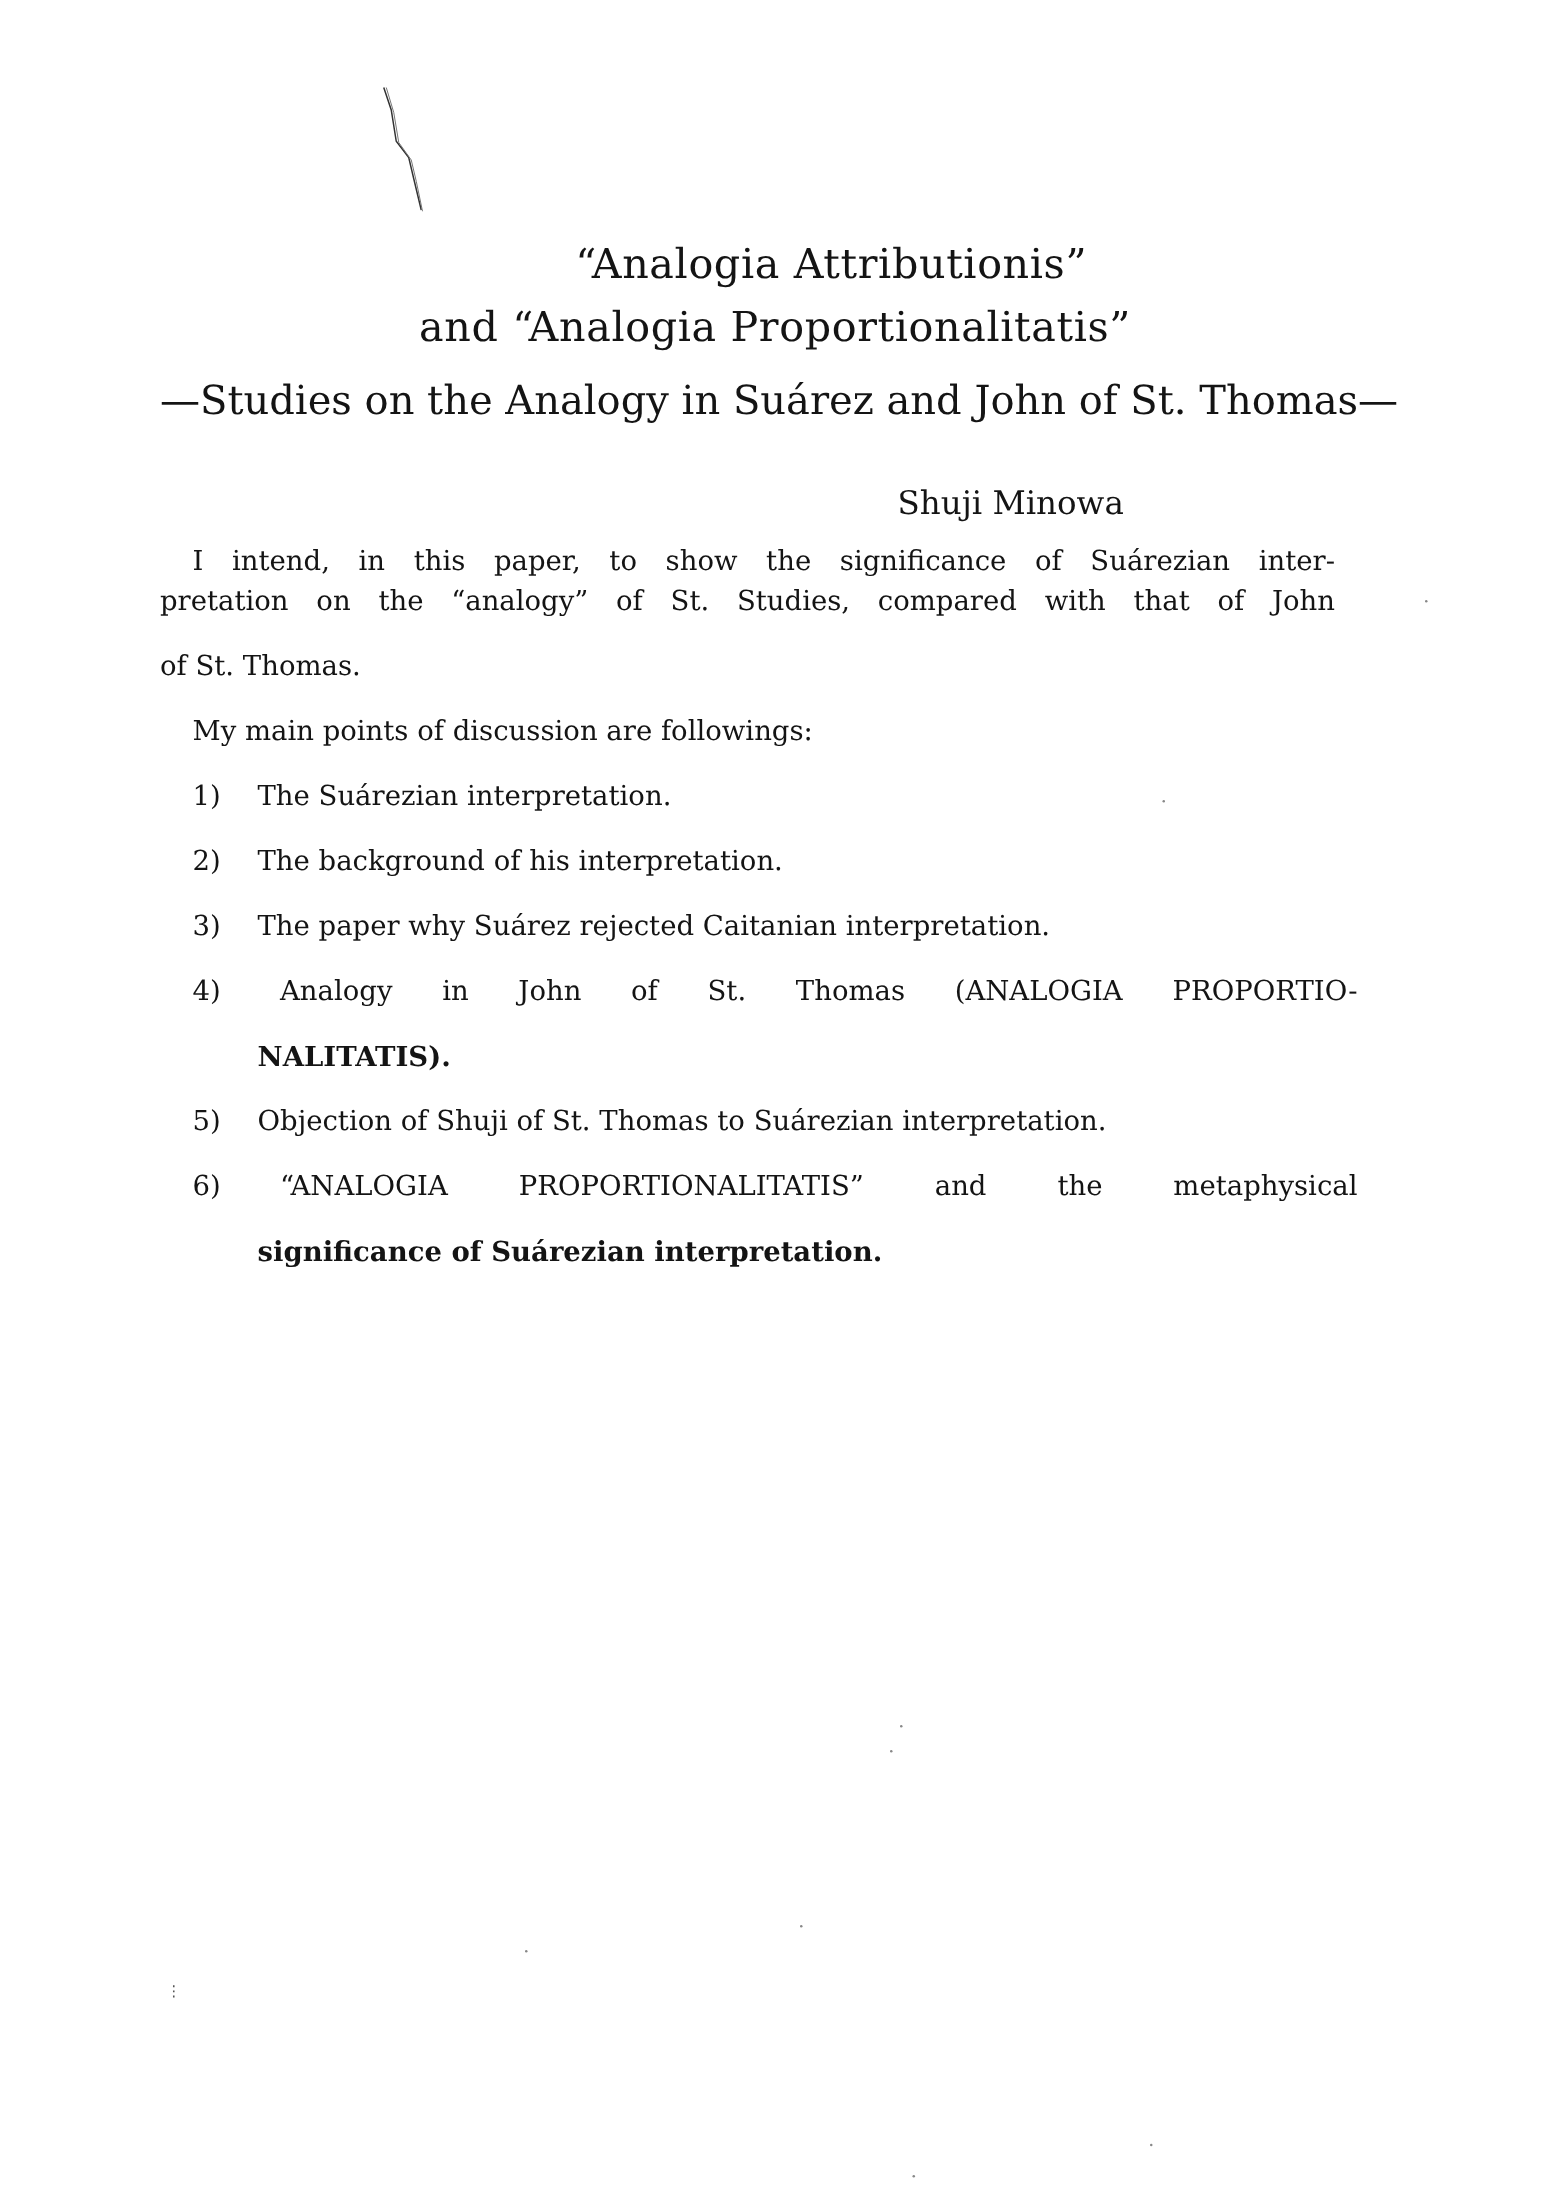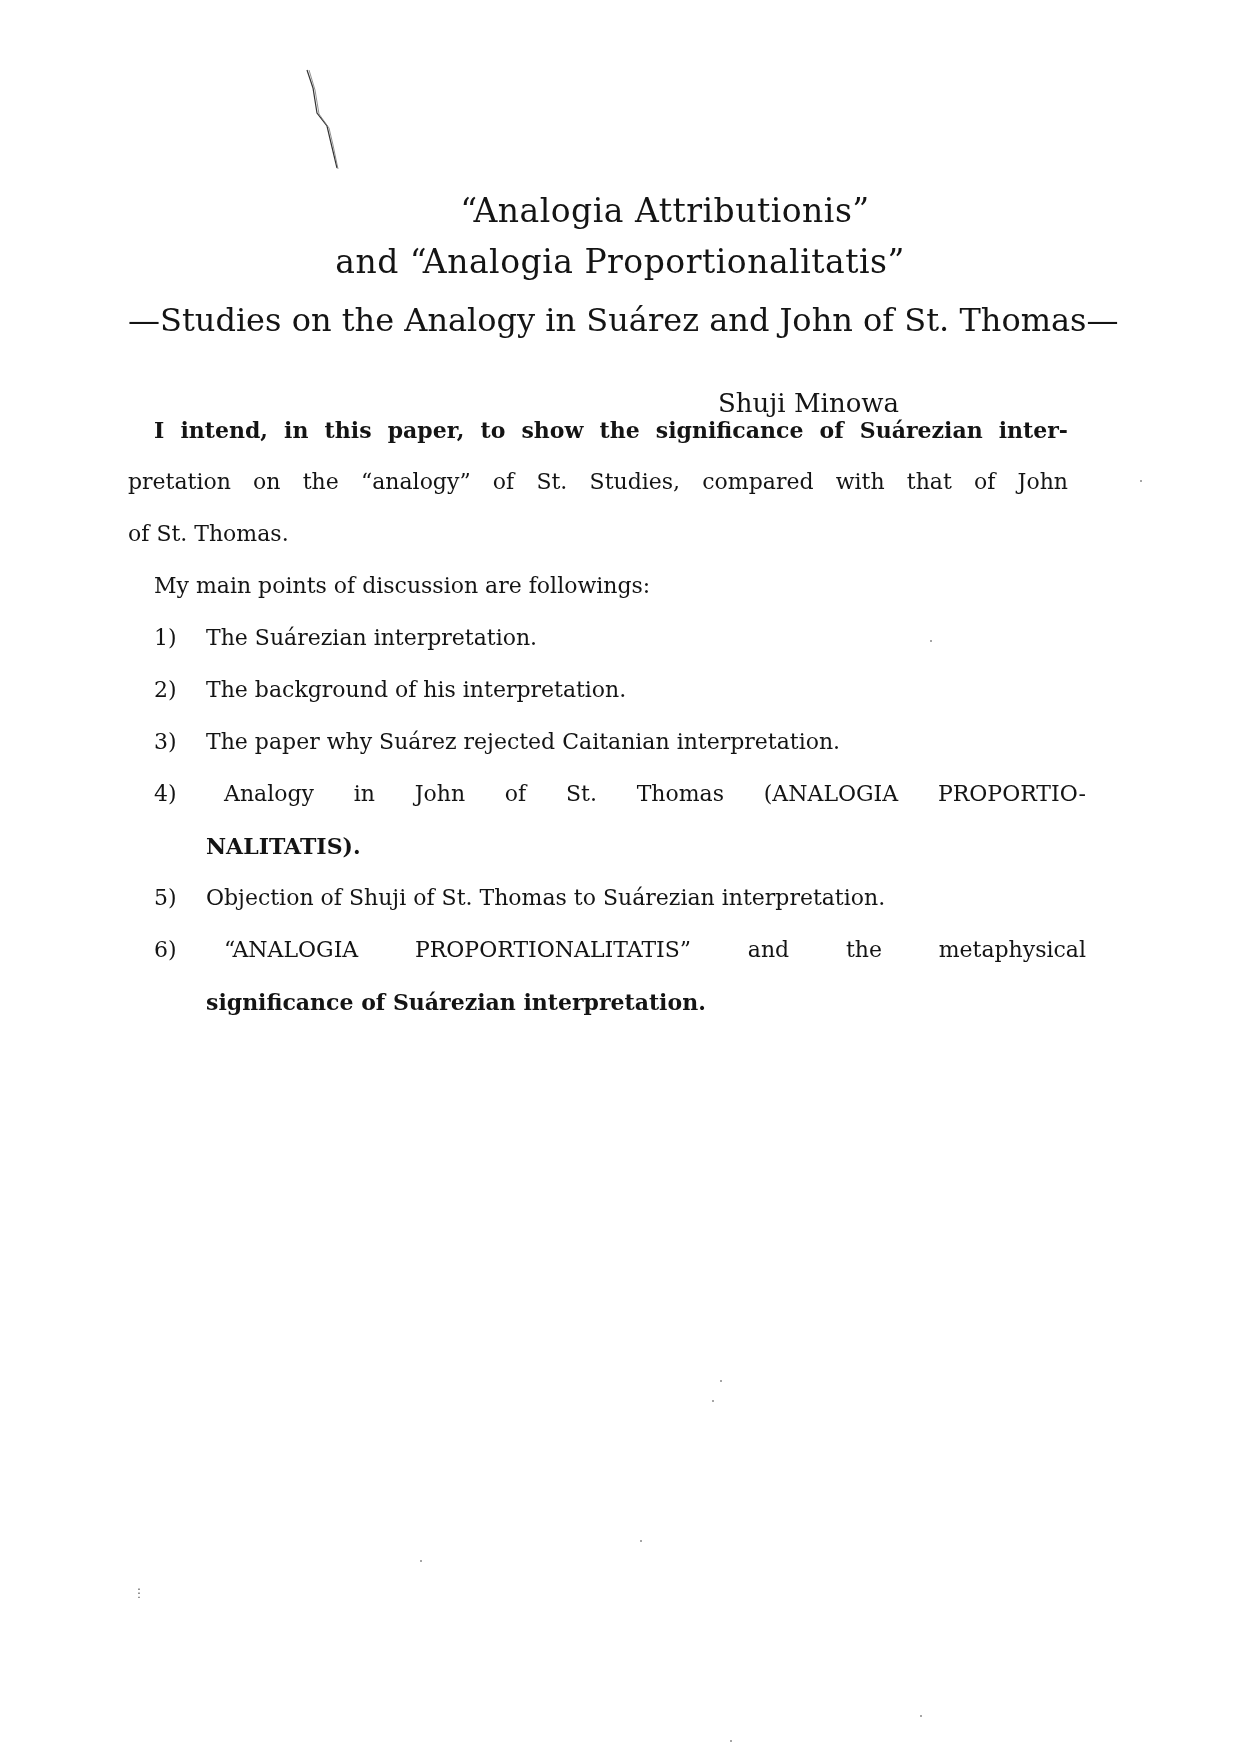--- a/index.html
+++ b/index.html
@@ -53,21 +53,21 @@
     .body-text {
       position: absolute;
       left: 128px;
       width: 940px;
       font-size: 22px;
       line-height: 52px;
       text-align: justify;
       text-align-last: justify;
       white-space: nowrap;
     }
-    .intro-l1 { top: 404px; left: 154px; width: 914px; font-weight: bold; }
+    .intro-l1 { top: 424px; left: 154px; width: 914px; }
     .intro-l2 { top: 456px; }
     .intro-l3 { top: 508px; text-align-last: left; }
     .lead { top: 560px; left: 154px; text-align-last: left; width: auto; }
     .list-item {
       position: absolute;
       left: 154px;
       width: 914px;
       font-size: 22px;
       line-height: 52px;
     }

